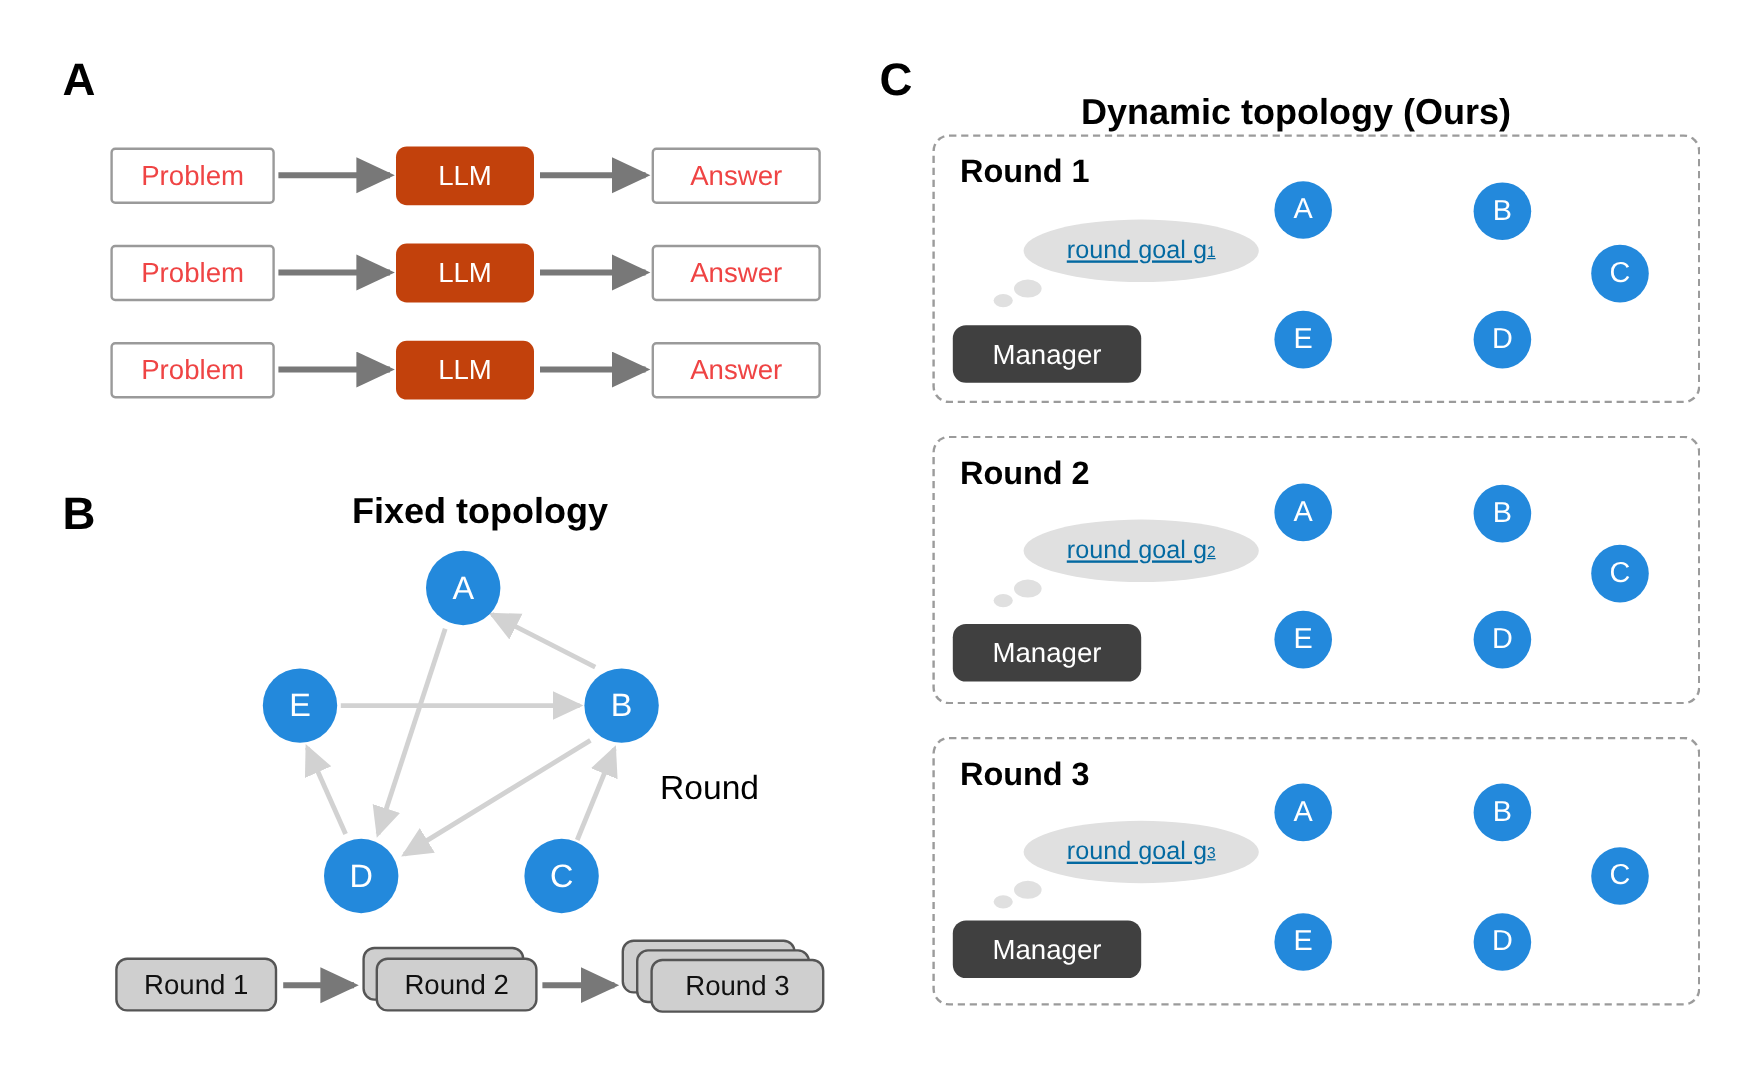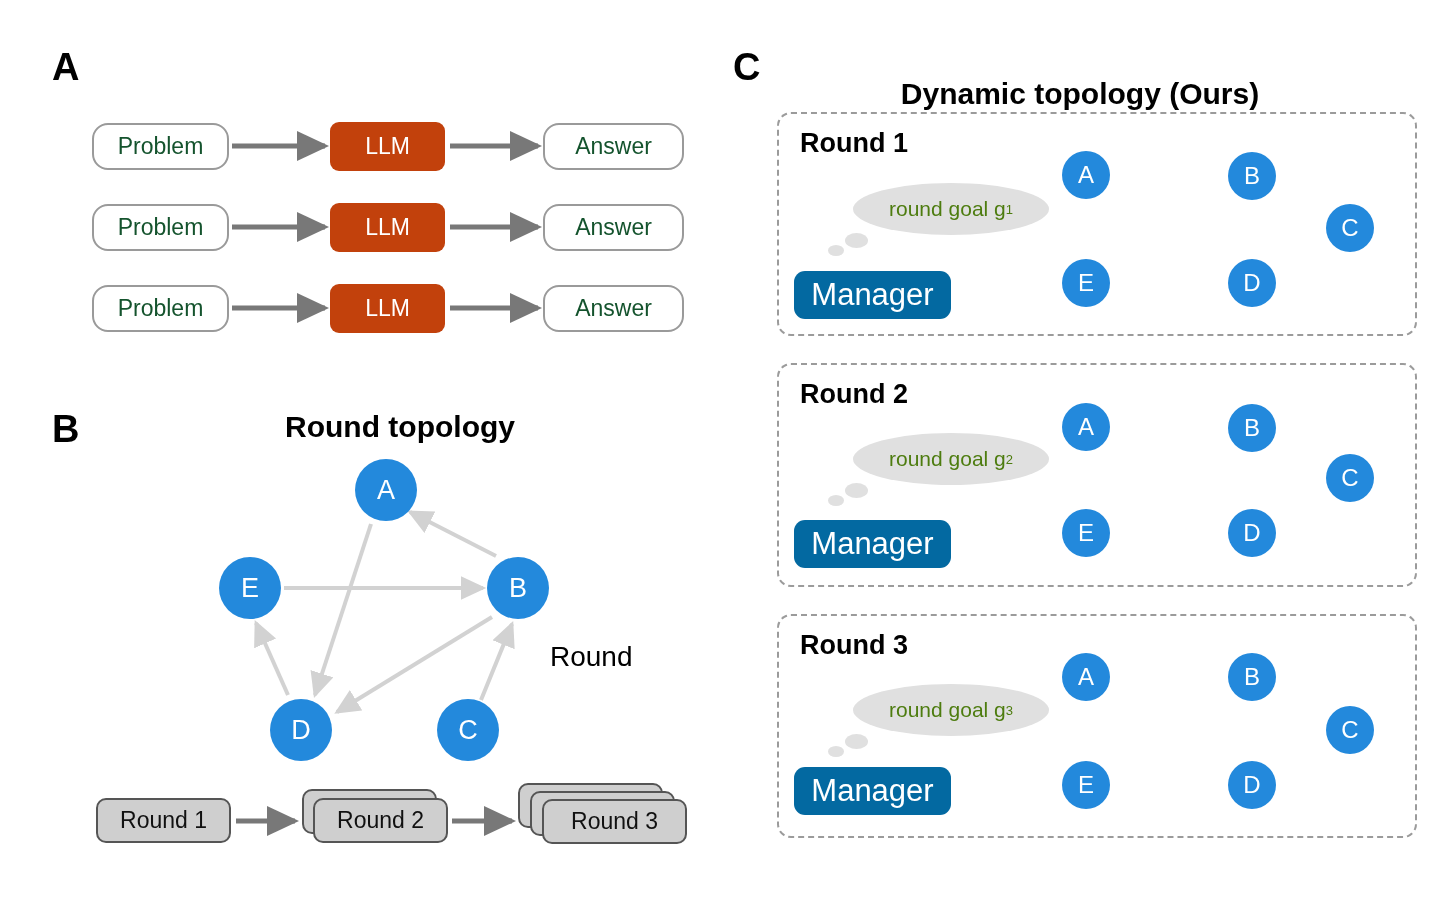--- a/index.html
+++ b/index.html
@@ -38,27 +38,27 @@
     color: #000;
     text-align: center;
     white-space: nowrap;
   }
 
   
   .pipe-box {
     position: absolute;
     box-sizing: border-box;
     border: 2px solid #9a9a9a;
-    border-radius: 16px;
+    border-radius: 4px;
     background: #ffffff;
     display: flex;
     align-items: center;
     justify-content: center;
     font-size: 23px;
-    color: #14532d;
+    color: #ef4444;
     white-space: nowrap;
   }
   .pipe-box.llm {
     background: #c2410c;
     border: none;
     color: #ffffff;
     border-radius: 9px;
   }
 
   
@@ -112,39 +112,40 @@
   .round-heading {
     position: absolute;
     font-weight: bold;
     font-size: 27px;
     line-height: 1;
     color: #000;
     white-space: nowrap;
   }
   .manager-box {
     position: absolute;
-    background: #0369a1;
+    background: #404040;
     border-radius: 11px;
     color: #ffffff;
     display: flex;
     align-items: center;
     justify-content: center;
-    font-size: 31px;
+    font-size: 23px;
     white-space: nowrap;
   }
   .bubble {
     position: absolute;
     background: #e0e0e0;
     border-radius: 50%;
     display: flex;
     align-items: center;
     justify-content: center;
     font-size: 21px;
-    color: #4d7c0f;
-    white-space: nowrap;
+    color: #0369a1;
+    white-space: nowrap;
+    text-decoration: underline;
   }
   .bubble sup { font-size: 0.62em; vertical-align: super; }
   .bubble-dot {
     position: absolute;
     background: #e0e0e0;
     border-radius: 50%;
   }
 
   .caption {
     position: absolute;
@@ -262,21 +263,21 @@
 
   <div class="pipe-box" style="left:92px; top:204px; width:137px; height:47px;">Problem</div>
   <div class="pipe-box llm" style="left:330px; top:203px; width:115px; height:49px;">LLM</div>
   <div class="pipe-box" style="left:543px; top:204px; width:141px; height:47px;">Answer</div>
 
   <div class="pipe-box" style="left:92px; top:285px; width:137px; height:47px;">Problem</div>
   <div class="pipe-box llm" style="left:330px; top:284px; width:115px; height:49px;">LLM</div>
   <div class="pipe-box" style="left:543px; top:285px; width:141px; height:47px;">Answer</div>
 
   <div class="panel-letter" style="left:52px; top:410px;">B</div>
-  <div class="panel-title" style="left:180px; top:412px; width:440px;">Round topology</div>
+  <div class="panel-title" style="left:180px; top:412px; width:440px;">Fixed topology</div>
 
   <div class="node b-panel" style="left:355px; top:459px; width:62px; height:62px;">A</div>
   <div class="node b-panel" style="left:219px; top:557px; width:62px; height:62px;">E</div>
   <div class="node b-panel" style="left:487px; top:557px; width:62px; height:62px;">B</div>
   <div class="node b-panel" style="left:270px; top:699px; width:62px; height:62px;">D</div>
   <div class="node b-panel" style="left:437px; top:699px; width:62px; height:62px;">C</div>
 
   <div class="fixed-label" style="left:550px; top:641px;">Round</div>
 
   <div class="round-chip front" style="left:96px; top:798px; width:135px; height:45px;">Round 1</div>

